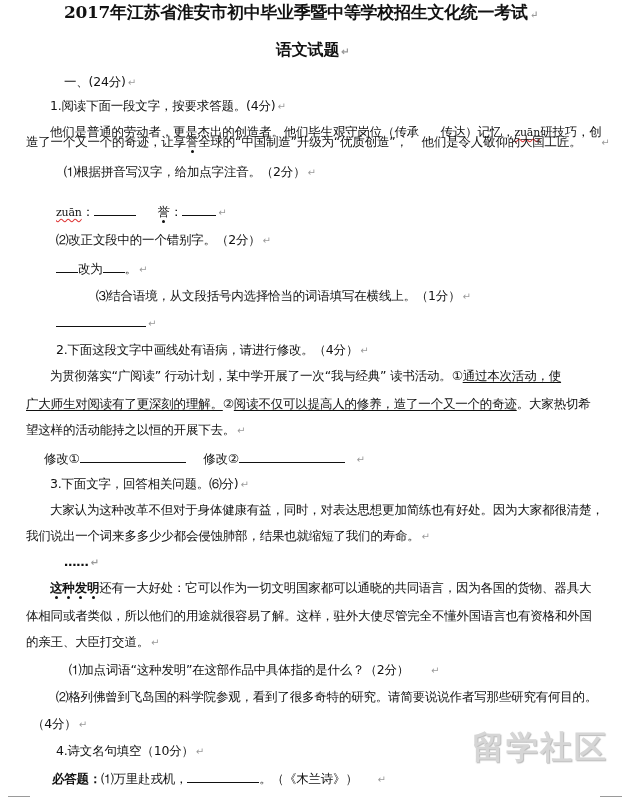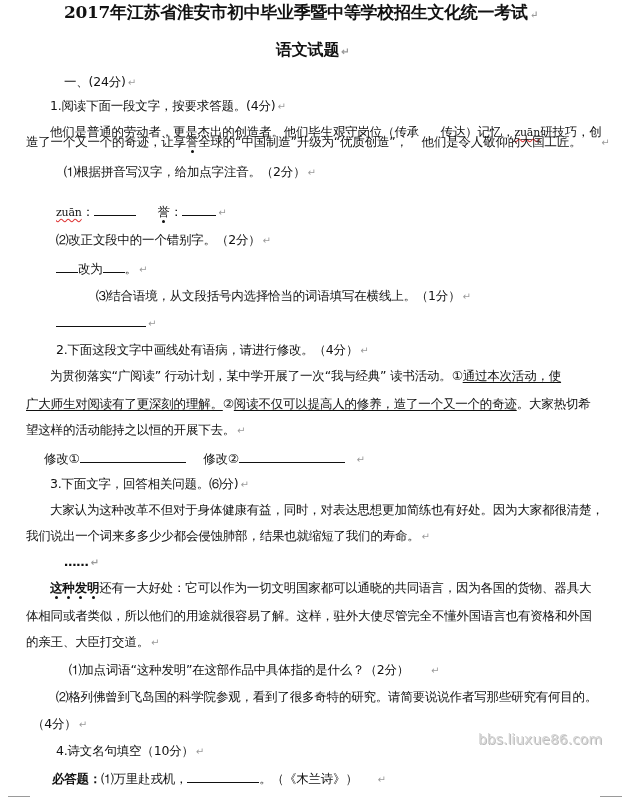--- a/index.html
+++ b/index.html
@@ -129,14 +129,14 @@
 </div>
 <div class="line" style="left:52px; top:770px;">
   <span class="bold">必答题：</span><span>⑴万里赴戎机，</span><span class="blank" style="width:72px;"></span><span>。（《木兰诗》）</span>
   <span style="display:inline-block;width:14px;"></span><span class="pm">↵</span>
 </div>
 
 <div class="corner" style="left:8px;"></div>
 <div class="corner" style="left:600px;"></div>
 
 <div class="watermark">
-  <div class="wm-small">bbs.liuxue86.com</div>
+  <div class="wm-big">留学社区</div>
 </div>
 
 </body></html>

